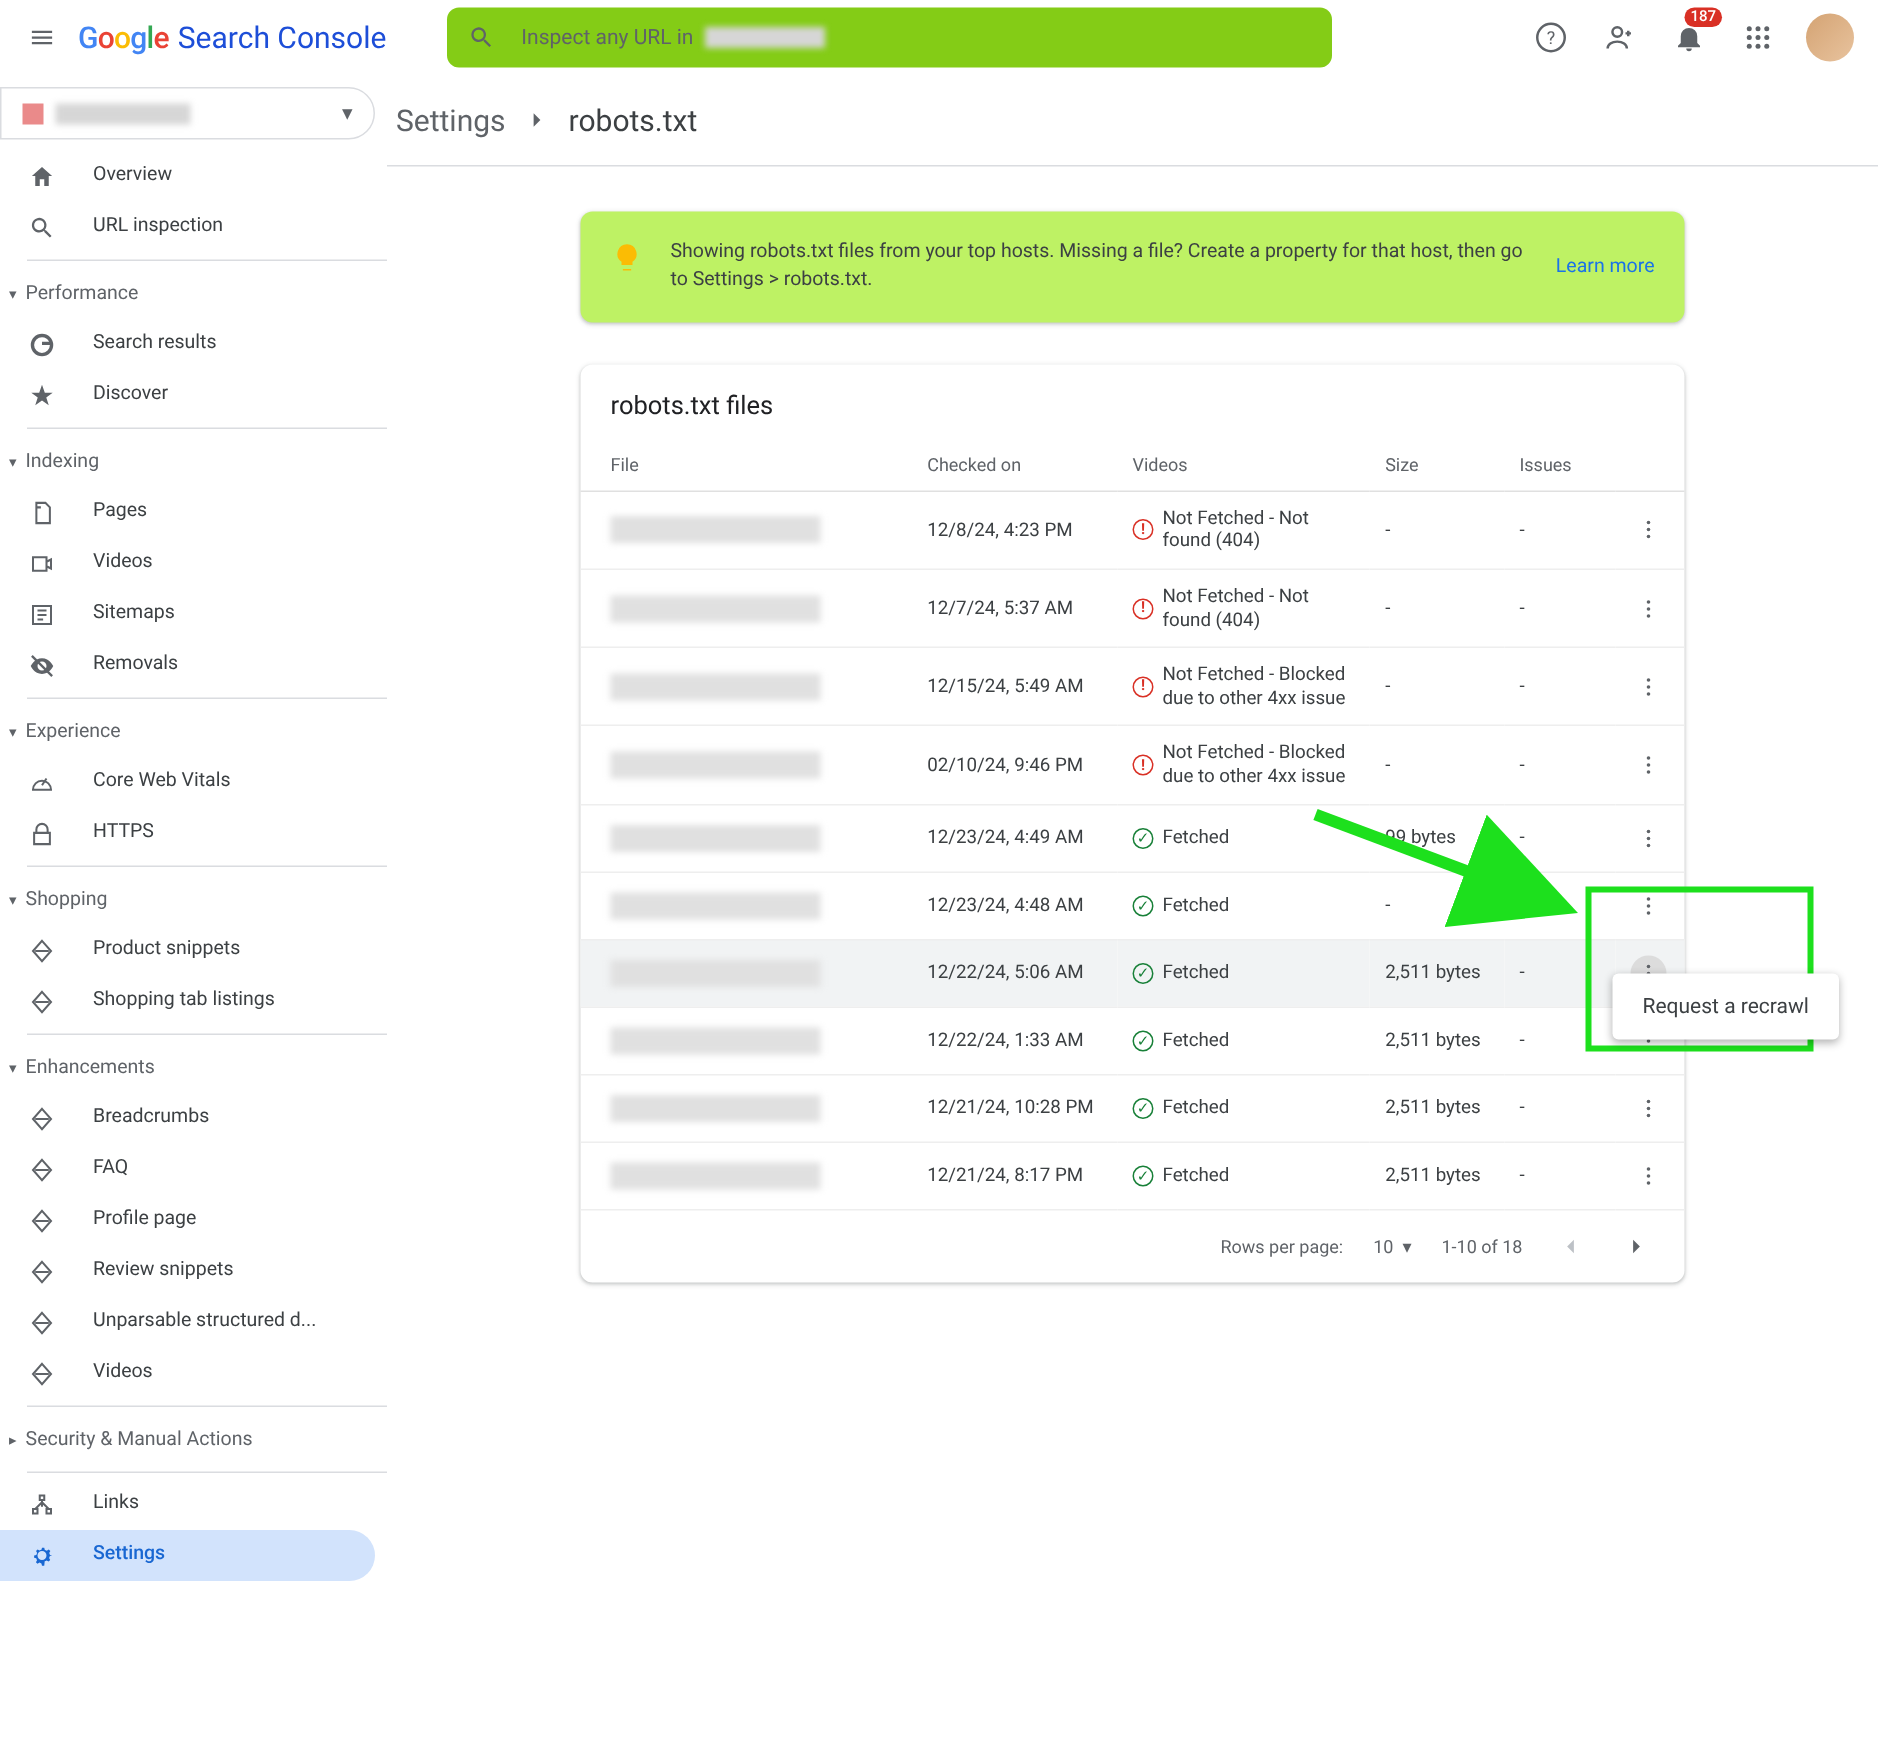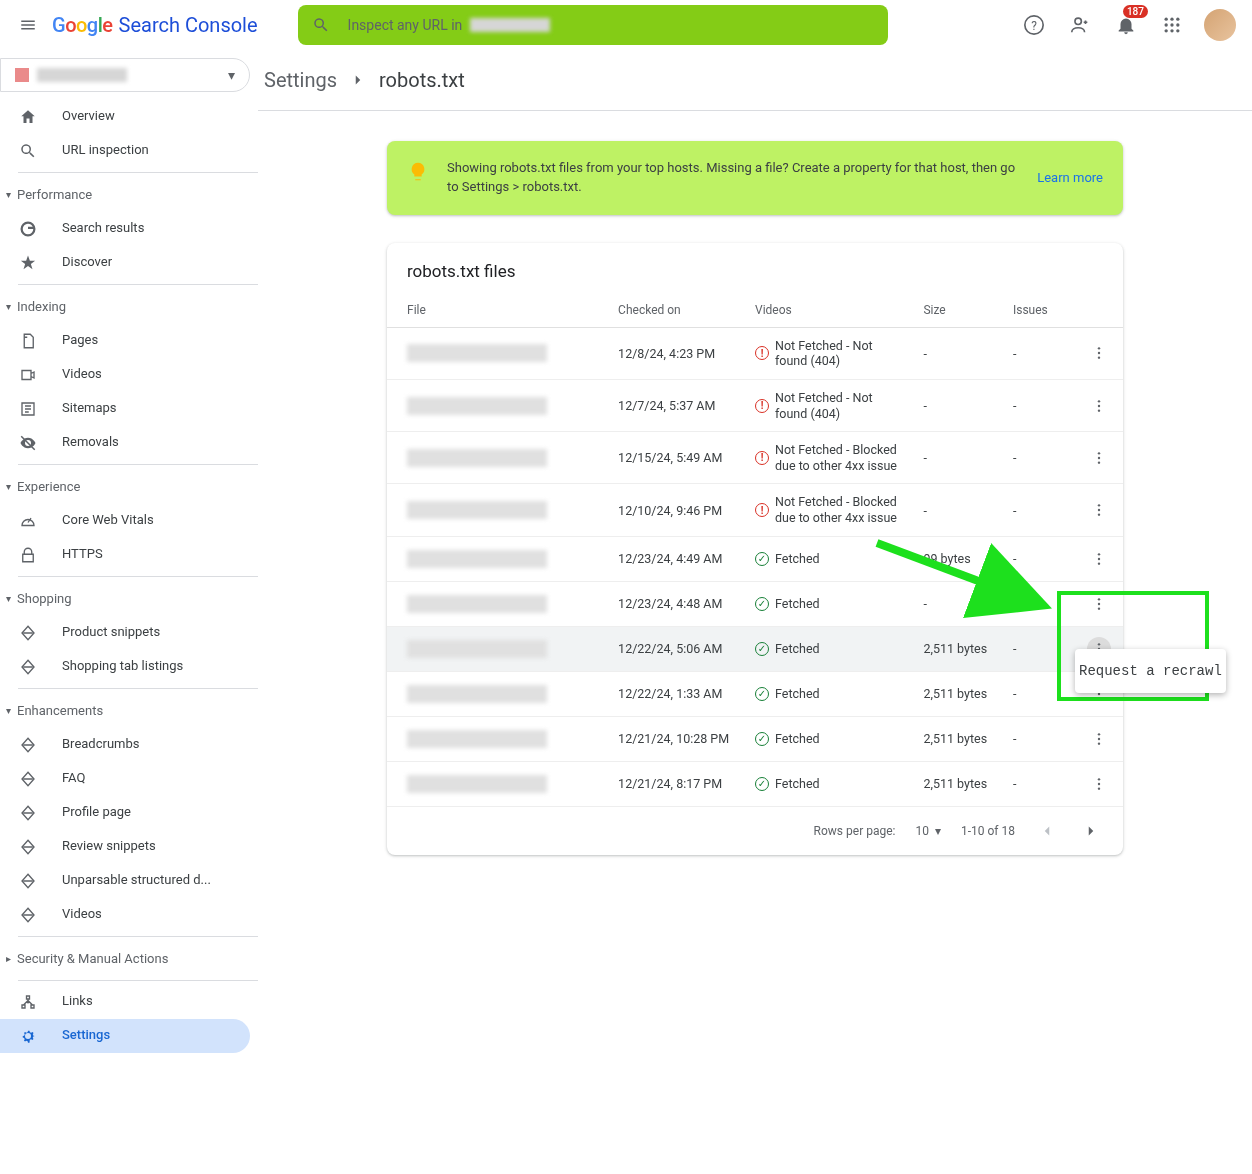--- a/index.html
+++ b/index.html
@@ -45,21 +45,21 @@
 .file-redact { width:140px; height:18px; background:#e0e0e0; filter:blur(2px); }
 .status-cell { display:flex; align-items:center; gap:6px; }
 .status-icon-err { width:14px; height:14px; border:1.5px solid #d93025; border-radius:50%; color:#d93025; display:inline-flex; align-items:center; justify-content:center; font-size:10px; font-weight:bold; flex-shrink:0; }
 .status-icon-ok { width:14px; height:14px; border:1.5px solid #188038; border-radius:50%; color:#188038; display:inline-flex; align-items:center; justify-content:center; font-size:10px; flex-shrink:0; }
 .status-text { line-height:1.25; }
 .more-btn { width:24px; height:24px; border-radius:50%; display:flex; align-items:center; justify-content:center; cursor:pointer; color:#5f6368; }
 .more-btn.active { background:#dcdcdc; }
 .pagination { display:flex; align-items:center; justify-content:flex-end; gap:20px; padding:12px 20px; font-size:12px; color:#5f6368; }
 .page-arrow { width:24px; height:24px; display:flex; align-items:center; justify-content:center; cursor:pointer; }
 .page-arrow.disabled { color:#bdc1c6; cursor:default; }
-.popup { position:absolute; background:#fff; border-radius:4px; box-shadow:0 2px 6px rgba(0,0,0,.3); padding:14px 4px; font-size:14px; z-index:10; white-space:nowrap;font-family:Liberation Mono, monospace; }
+.popup { position:absolute; background:#fff; border-radius:4px; box-shadow:0 2px 6px rgba(0,0,0,.3); padding:14px 20px; font-size:14px; z-index:10; white-space:nowrap; }
 .highlight-box { position:absolute; border:4px solid #1de01d; z-index:5; pointer-events:none; }
 .arrow-svg { position:absolute; z-index:6; pointer-events:none; }
 svg { display:block; }
 .rows-select { display:inline-flex; align-items:center; gap:6px; }
 </style>
 </head>
 <body>
 
 <div class="header">
   <div class="menu-btn">
@@ -418,21 +418,21 @@
                       <circle cx="12" cy="12" r="1.8" fill="currentColor"></circle>
                       <circle cx="12" cy="19" r="1.8" fill="currentColor"></circle>
                     </svg>
                   </div>
                 </td>
               </tr>
               <tr class="data-row">
                 <td>
                   <div class="file-redact"></div>
                 </td>
-                <td>12/10/24, 9:46 PM</td>
+                <td>02/10/24, 9:46 PM</td>
                 <td>
                   <div class="status-cell">
                     <span class="status-icon-err">!</span>
                     <span class="status-text">Not Fetched - Blocked due to other 4xx issue</span>
                   </div>
                 </td>
                 <td>-</td>
                 <td>-</td>
                 <td>
                   <div class="more-btn">

